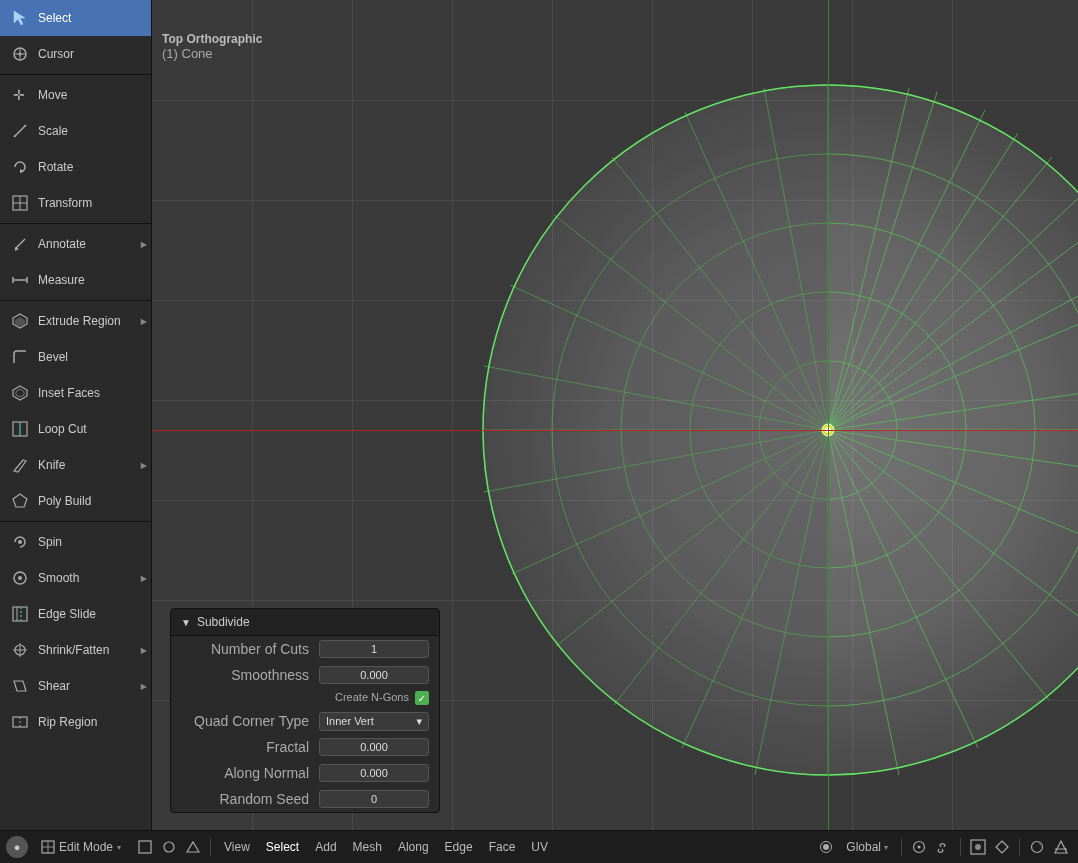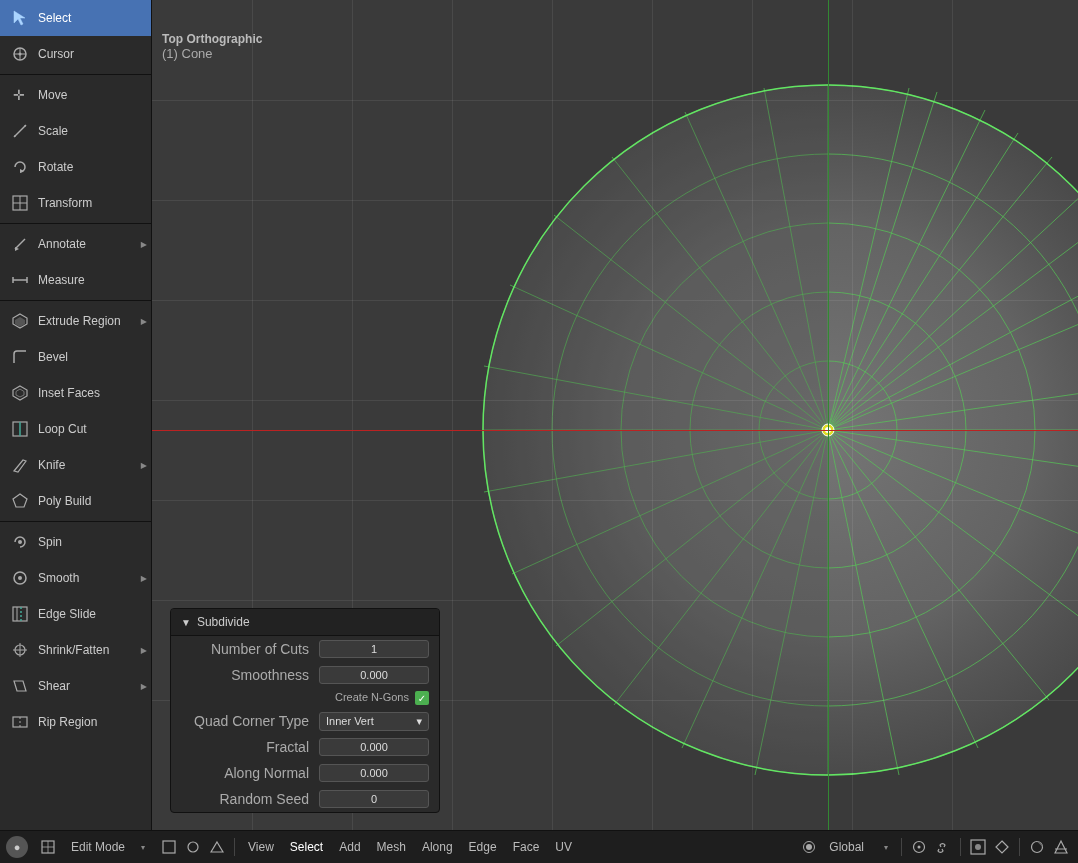--- a/index.html
+++ b/index.html
@@ -584,21 +584,21 @@
   <div class="panel-row">
     <span class="panel-label">Random Seed</span>
     <div class="panel-field">0</div>
   </div>
 </div>
 
 <div id="bottom-bar">
 
   <div class="scene-icon" style="background:#555; font-size:11px; color:#ccc;">●</div>
 
-  <div class="bb-item" style="display:flex;align-items:center;gap:16px;">
+  <div class="bb-item" style="display:flex;align-items:center;gap:4px;">
     <svg width="14" height="14" viewBox="0 0 14 14">
         <rect x="1" y="1" width="12" height="12" fill="none" stroke="#aaa" stroke-width="1.2"></rect>
         <line x1="7" y1="1" x2="7" y2="13" stroke="#aaa" stroke-width="0.8"></line>
         <line x1="1" y1="7" x2="13" y2="7" stroke="#aaa" stroke-width="0.8"></line>
       </svg>
     <span>Edit Mode</span>
     <span style="font-size:8px;color:#888;">▾</span>
   </div>
 
   <div class="bb-icon" style="margin-left:4px;">
@@ -653,21 +653,21 @@
 
   <div class="bb-spacer"></div>
 
   <div class="bb-icon">
     <svg width="14" height="14" viewBox="0 0 14 14">
         <circle cx="7" cy="7" r="3" fill="#aaa"></circle>
         <circle cx="7" cy="7" r="5.5" fill="none" stroke="#aaa" stroke-width="1"></circle>
       </svg>
   </div>
 
-  <div class="bb-item" style="display:flex;align-items:center;gap:20px;">
+  <div class="bb-item" style="display:flex;align-items:center;gap:3px;">
     <span>Global</span>
     <span style="font-size:8px;color:#888;">▾</span>
   </div>
 
   <div class="bb-separator"></div>
 
   <div class="bb-icon">
     <svg width="14" height="14" viewBox="0 0 14 14">
         <circle cx="7" cy="7" r="5.5" fill="none" stroke="#aaa" stroke-width="1.2"></circle>
         <circle cx="7" cy="7" r="1.5" fill="#aaa"></circle>

